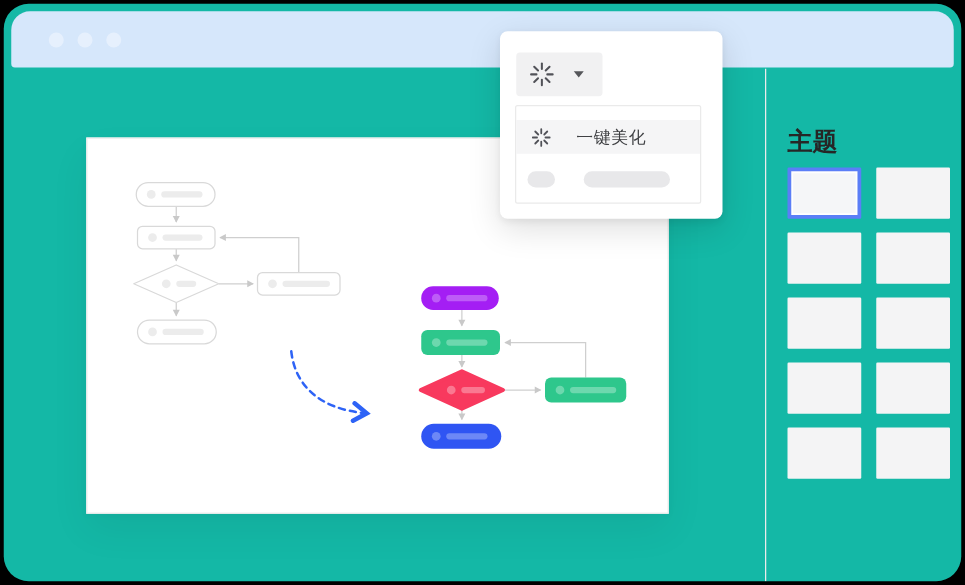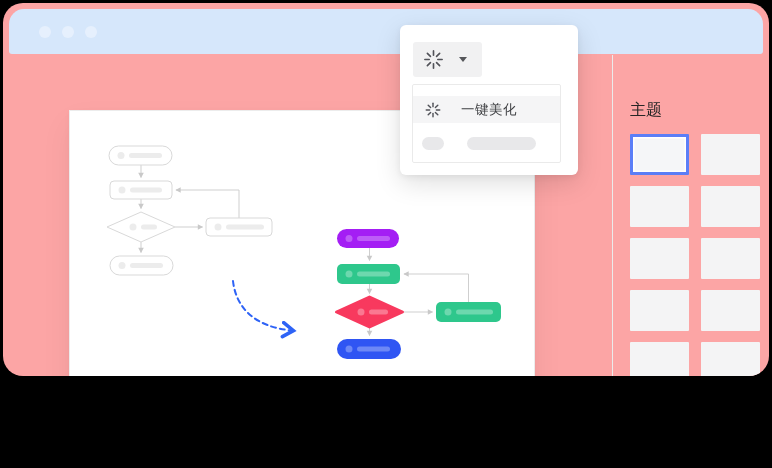--- a/index.html
+++ b/index.html
@@ -1,17 +1,17 @@
 <!DOCTYPE html>
 <html><head>
 <meta charset="utf-8">
 <style>
   html,body{margin:0;padding:0;background:#000;width:772px;height:468px;overflow:hidden;
     font-family:"Liberation Sans","DejaVu Sans",sans-serif;}
-  .card{position:absolute;left:3px;top:3px;width:766px;height:373px;background:#fca5a5;
+  .card{position:absolute;left:3px;top:3px;width:766px;height:462px;background:#14b8a6;
     border-radius:20px;overflow:hidden;}
   
   .topbar{position:absolute;left:6px;top:6px;right:6px;height:45px;background:#D6E7FB;
     border-radius:15px 15px 3px 3px;display:flex;align-items:center;padding-left:30px;gap:11px;}
   .dot{width:12px;height:12px;border-radius:50%;background:#E6F0FD;}
   
   .canvas{position:absolute;left:66px;top:107px;width:464px;height:299px;background:#fff;
     border:1px solid #ECECEC;box-shadow:0 14px 30px rgba(0,0,0,.06),0 2px 6px rgba(0,0,0,.03);}
   .canvas svg{display:block;}
   
@@ -25,21 +25,21 @@
     border-radius:2px;background:#fff;box-sizing:border-box;padding-top:11px;}
   .menu-row{display:flex;align-items:center;}
   .menu-row.hl{height:27px;background:#F5F5F6;padding:0 11px;}
   .menu-label{font-size:13.5px;color:#3F4043;margin-left:19px;letter-spacing:.5px;}
   .menu-skel{height:20px;margin-top:10px;padding:0 9px;display:flex;align-items:center;}
   .sk{background:#E8E8EA;border-radius:7px;height:13px;}
   .sk-sm{width:22px;}
   .sk-lg{width:69px;margin-left:23px;}
   
   .divider{position:absolute;left:609px;top:52px;width:1px;height:410px;background:#EBEBEB;}
-  .theme-title{position:absolute;left:627px;top:97px;font-size:16px;font-weight:400;color:#262626;}
+  .theme-title{position:absolute;left:627px;top:97px;font-size:20px;font-weight:700;color:#262626;}
   .theme-grid{position:absolute;left:627px;top:131px;width:131px;
     display:grid;grid-template-columns:59px 59px;grid-auto-rows:41px;column-gap:12px;row-gap:11px;}
   .tile{background:#F4F4F5;border-radius:1px;box-sizing:border-box;cursor:pointer;}
   .tile.selected{background:#F5F6F8;border:3px solid #5B7EF7;
     box-shadow:inset 0 0 0 1.5px #fff;}
 </style>
 </head>
 <body>
 
 <div class="card">

